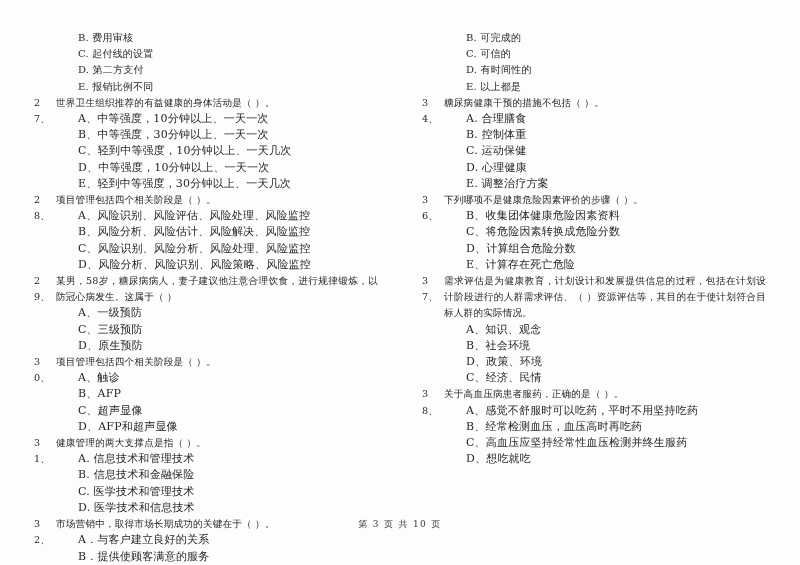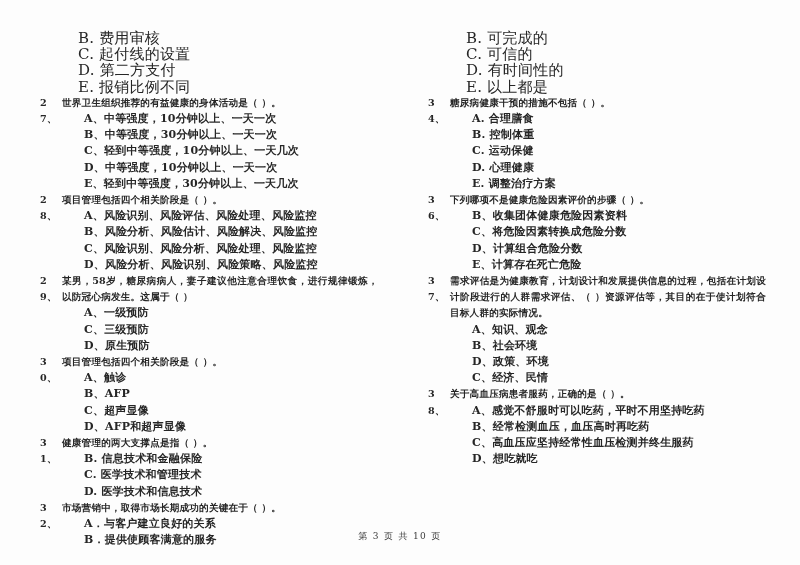--- a/index.html
+++ b/index.html
@@ -32,22 +32,21 @@
   }
   .col {
     width: 50%;
     box-sizing: border-box;
     position: relative;
   }
   .col-left { padding-right: 22px; }
   .col-right { padding-left: 22px; }
 
   .q-block {
-    margin: 0 0 0 6px;
-    font-weight: bold;
+    margin: 0 0 0 0;
   }
   .q-stem {
     font-size: 9.6px;
     line-height: 16.2px;
     text-indent: 0;
     padding-left: 22px;
     text-align: justify;
     letter-spacing: 0.2px;
     color: #262626;
     position: relative;
@@ -64,33 +63,33 @@
     font-size: 11px;
     line-height: 16.2px;
     padding-left: 44px;
     letter-spacing: 0.2px;
     color: #262626;
     white-space: nowrap;
   }
 
   
   .cont-opt {
-    font-size: 15px;
+    font-size: 10px;
     line-height: 16.2px;
     padding-left: 44px;
     letter-spacing: 0.2px;
     color: #262626;
     white-space: nowrap;
   }
 
   .footer {
     position: absolute;
     left: 0;
     right: 0;
-    bottom: 22px;
+    bottom: 34px;
     text-align: center;
     font-size: 9px;
     letter-spacing: 1.4px;
     color: #3a3a3a;
   }
   .footer .pg { padding: 0 2px; }
 </style>
 </head>
 <body>
 
@@ -132,20 +131,21 @@
       <div class="q-block">
         <div class="q-stem"><span class="q-num">30、</span><span>项目管理包括四个相关阶段是（      ）。</span></div>
         <div class="opt">A、触诊</div>
         <div class="opt">B、AFP</div>
         <div class="opt">C、超声显像</div>
         <div class="opt">D、AFP和超声显像</div>
       </div>
 
       <div class="q-block">
         <div class="q-stem"><span class="q-num">31、</span><span>健康管理的两大支撑点是指（      ）。</span></div>
+        <div class="opt">A. 信息技术和管理技术</div>
         <div class="opt">B. 信息技术和金融保险</div>
         <div class="opt">C. 医学技术和管理技术</div>
         <div class="opt">D. 医学技术和信息技术</div>
       </div>
 
       <div class="q-block">
         <div class="q-stem"><span class="q-num">32、</span><span>市场营销中，取得市场长期成功的关键在于（      ）。</span></div>
         <div class="opt">A．与客户建立良好的关系</div>
         <div class="opt">B．提供使顾客满意的服务</div>
 

